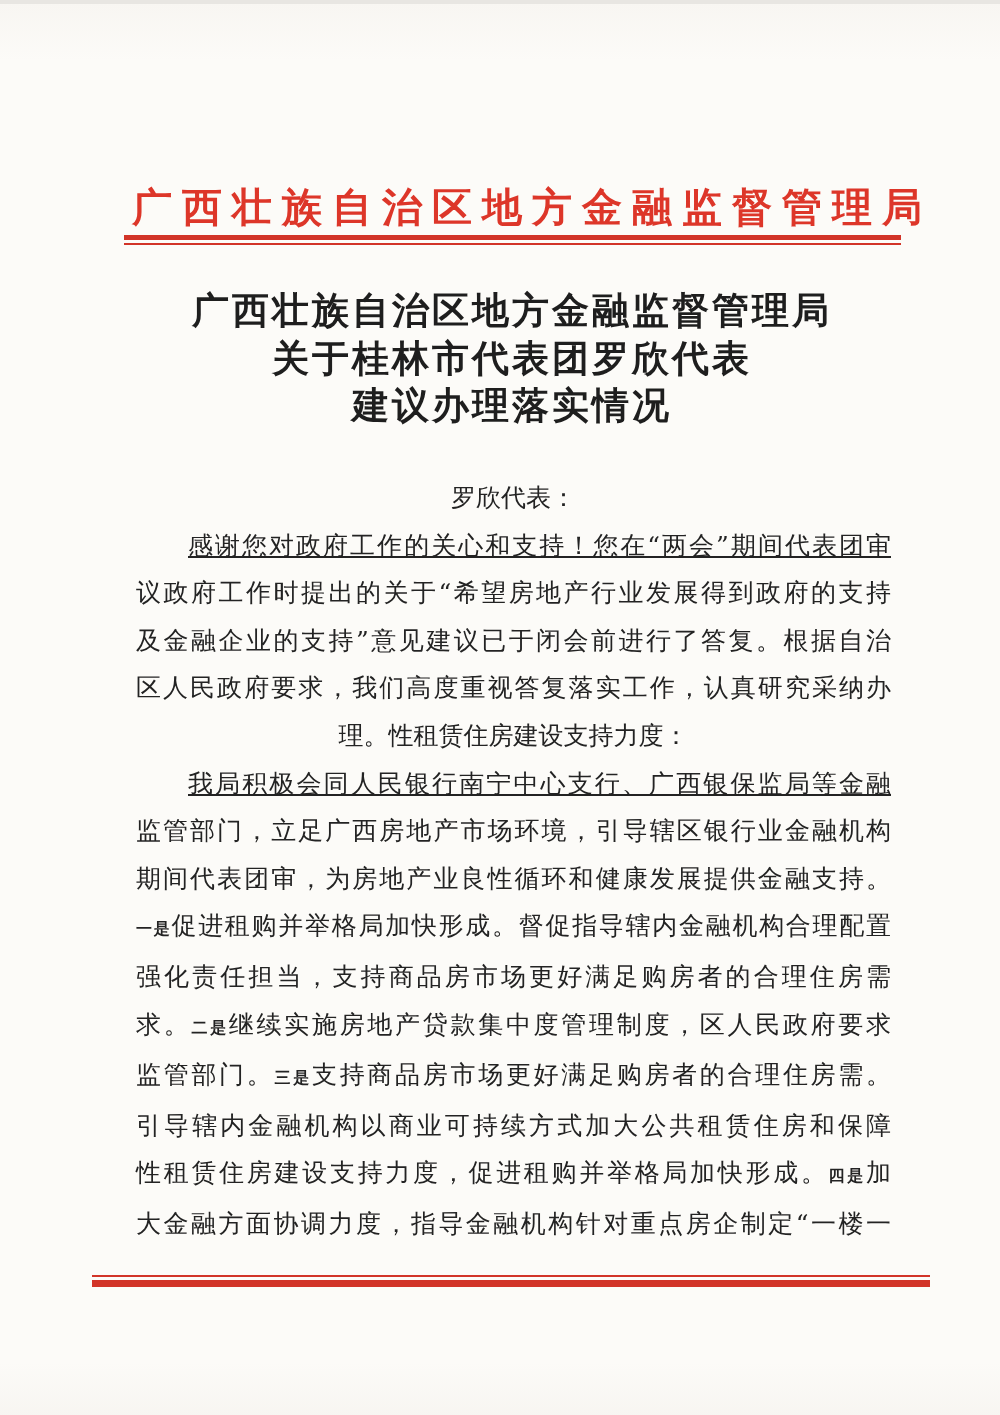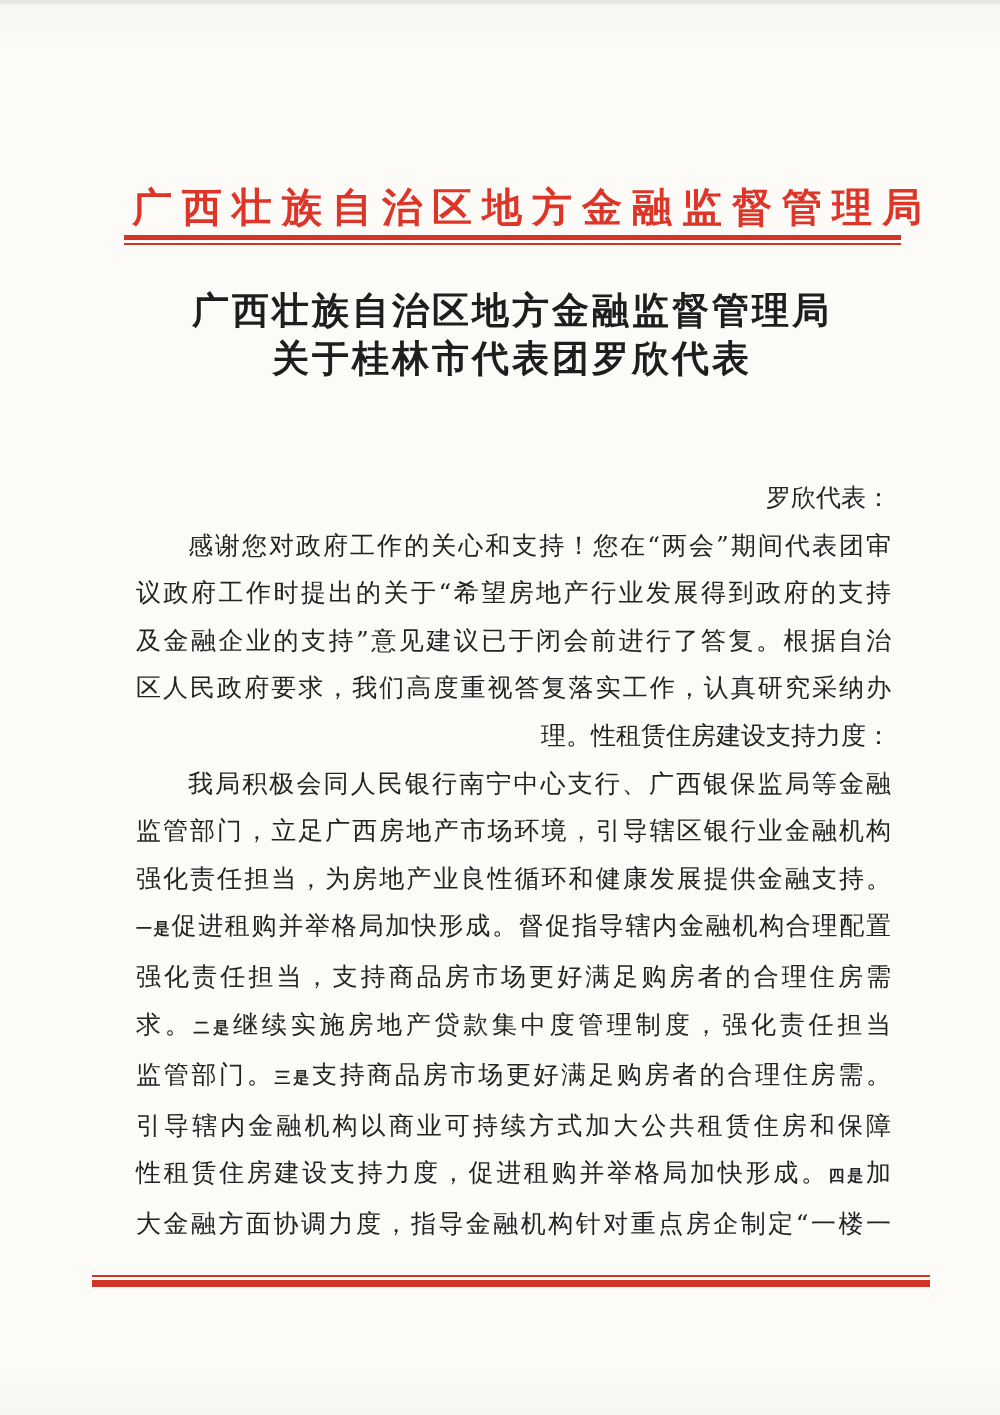--- a/index.html
+++ b/index.html
@@ -48,54 +48,55 @@
   
   .body-text {
     position: absolute;
     top: 470px;
     left: 136px;
     width: 755px;
     color: #232323;
     font-size: 25px;
     line-height: 47.6px;
   }
-  .body-line { text-align: right; }
+  .body-line { text-align: center; }
   .body-line.just { text-align: justify; text-align-last: justify; }
-  .body-line.indent { padding-left: 52px; }
+  .body-line.indent { padding-left: 52px; text-decoration: underline; }
   .seg { font-weight: normal; }
   .seg.bold { font-weight: bold; font-family: "DejaVu Sans", "Liberation Sans", sans-serif; font-size: 16px; }
 </style>
 </head>
 <body>
 
 <div class="page">
 
   <div class="agency-name">广西壮族自治区地方金融监督管理局</div>
 
   <div class="rule rule-top-thick"></div>
   <div class="rule rule-top-thin"></div>
 
   <div class="doc-title">
     <div>广西壮族自治区地方金融监督管理局</div>
     <div>关于桂林市代表团罗欣代表</div>
+    <div>建议办理落实情况</div>
   </div>
 
   <div class="body-text" id="body-lines">
       <div class="body-line"><span class="seg">罗欣代表：</span></div>
       <div class="body-line just indent"><span class="seg">感谢您对政府工作的关心和支持！您在“两会”期间代表团审</span></div>
       <div class="body-line just"><span class="seg">议政府工作时提出的关于“希望房地产行业发展得到政府的支持</span></div>
       <div class="body-line just"><span class="seg">及金融企业的支持”意见建议已于闭会前进行了答复。根据自治</span></div>
       <div class="body-line just"><span class="seg">区人民政府要求，我们高度重视答复落实工作，认真研究采纳办</span></div>
       <div class="body-line"><span class="seg">理。性租赁住房建设支持力度：</span></div>
       <div class="body-line just indent"><span class="seg">我局积极会同人民银行南宁中心支行、广西银保监局等金融</span></div>
       <div class="body-line just"><span class="seg">监管部门，立足广西房地产市场环境，引导辖区银行业金融机构</span></div>
-      <div class="body-line just"><span class="seg">强化责任担当，为房地产业良性循环和健康发展提供金融支持。</span></div>
+      <div class="body-line just"><span class="seg">期间代表团审，为房地产业良性循环和健康发展提供金融支持。</span></div>
       <div class="body-line just"><span class="seg bold">一是</span><span class="seg">促进租购并举格局加快形成。督促指导辖内金融机构合理配置</span></div>
       <div class="body-line just"><span class="seg">强化责任担当，支持商品房市场更好满足购房者的合理住房需</span></div>
-      <div class="body-line just"><span class="seg">求。</span><span class="seg bold">二是</span><span class="seg">继续实施房地产贷款集中度管理制度，强化责任担当</span></div>
+      <div class="body-line just"><span class="seg">求。</span><span class="seg bold">二是</span><span class="seg">继续实施房地产贷款集中度管理制度，区人民政府要求</span></div>
       <div class="body-line just"><span class="seg">监管部门。</span><span class="seg bold">三是</span><span class="seg">支持商品房市场更好满足购房者的合理住房需。</span></div>
       <div class="body-line just"><span class="seg">引导辖内金融机构以商业可持续方式加大公共租赁住房和保障</span></div>
       <div class="body-line just"><span class="seg">性租赁住房建设支持力度，促进租购并举格局加快形成。</span><span class="seg bold">四是</span><span class="seg">加</span></div>
       <div class="body-line just"><span class="seg">大金融方面协调力度，指导金融机构针对重点房企制定“一楼一</span></div>
     </div>
 
   <div class="rule rule-bot-thin"></div>
   <div class="rule rule-bot-thick"></div>
 
 </div>

